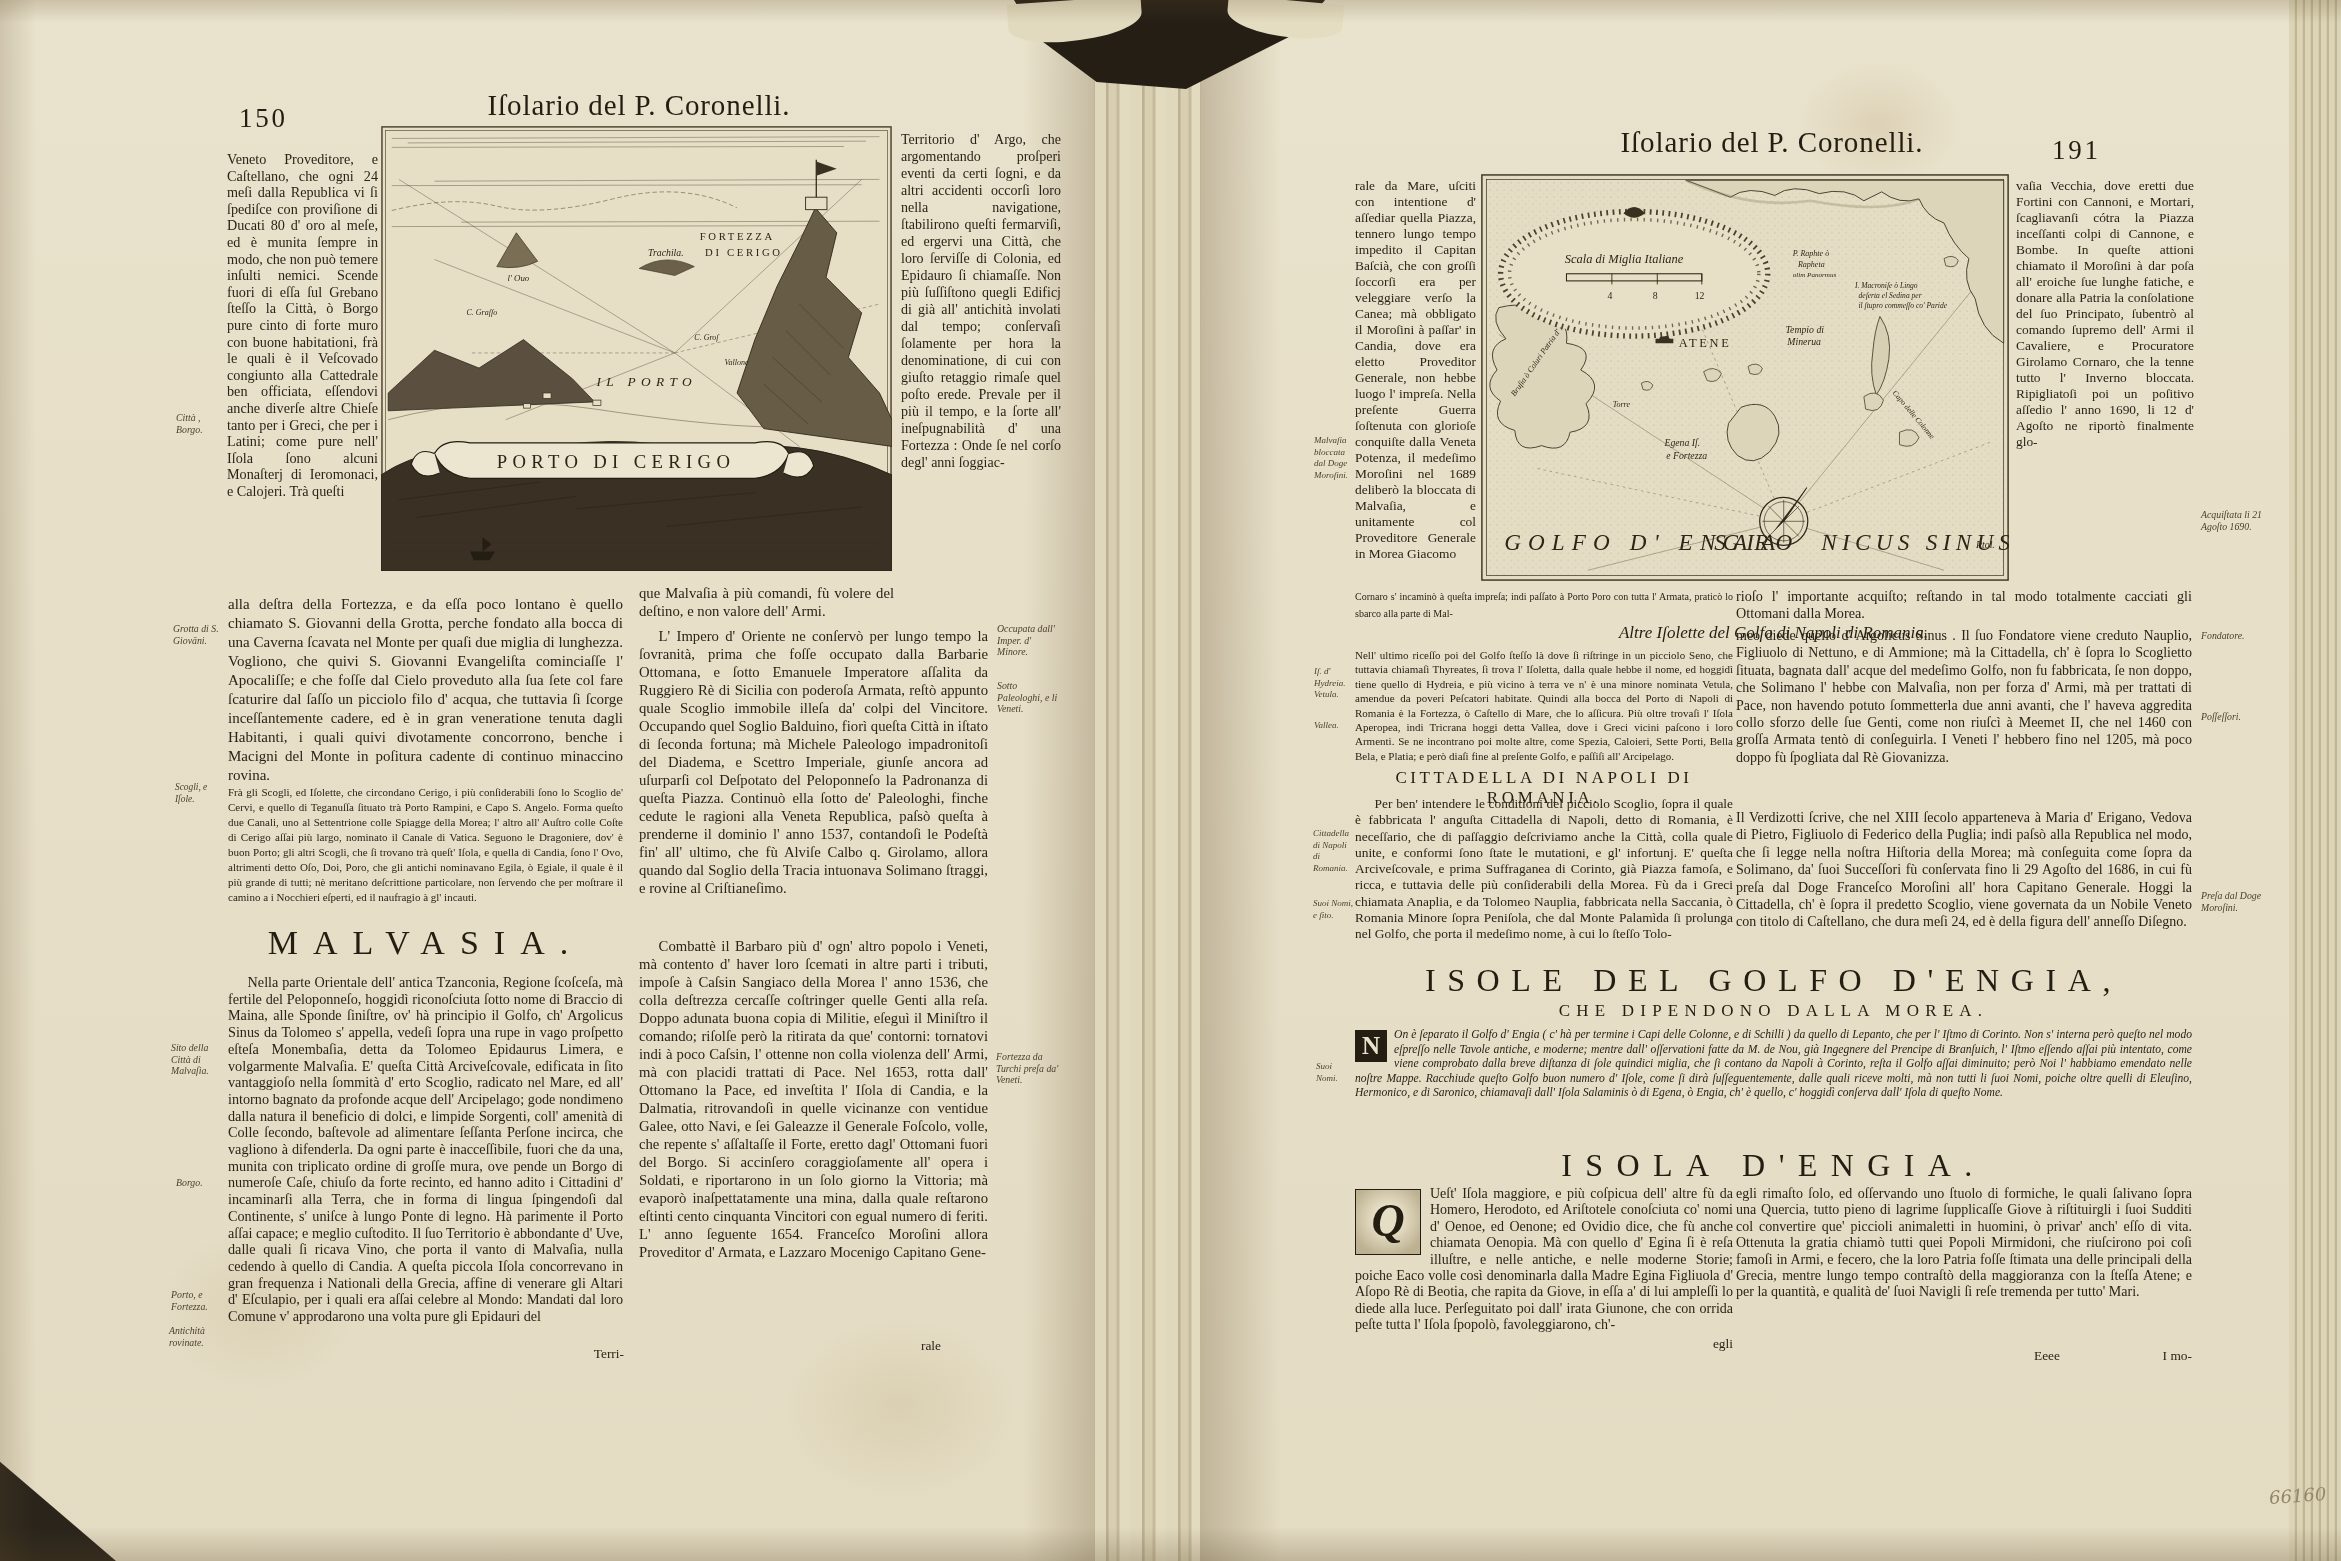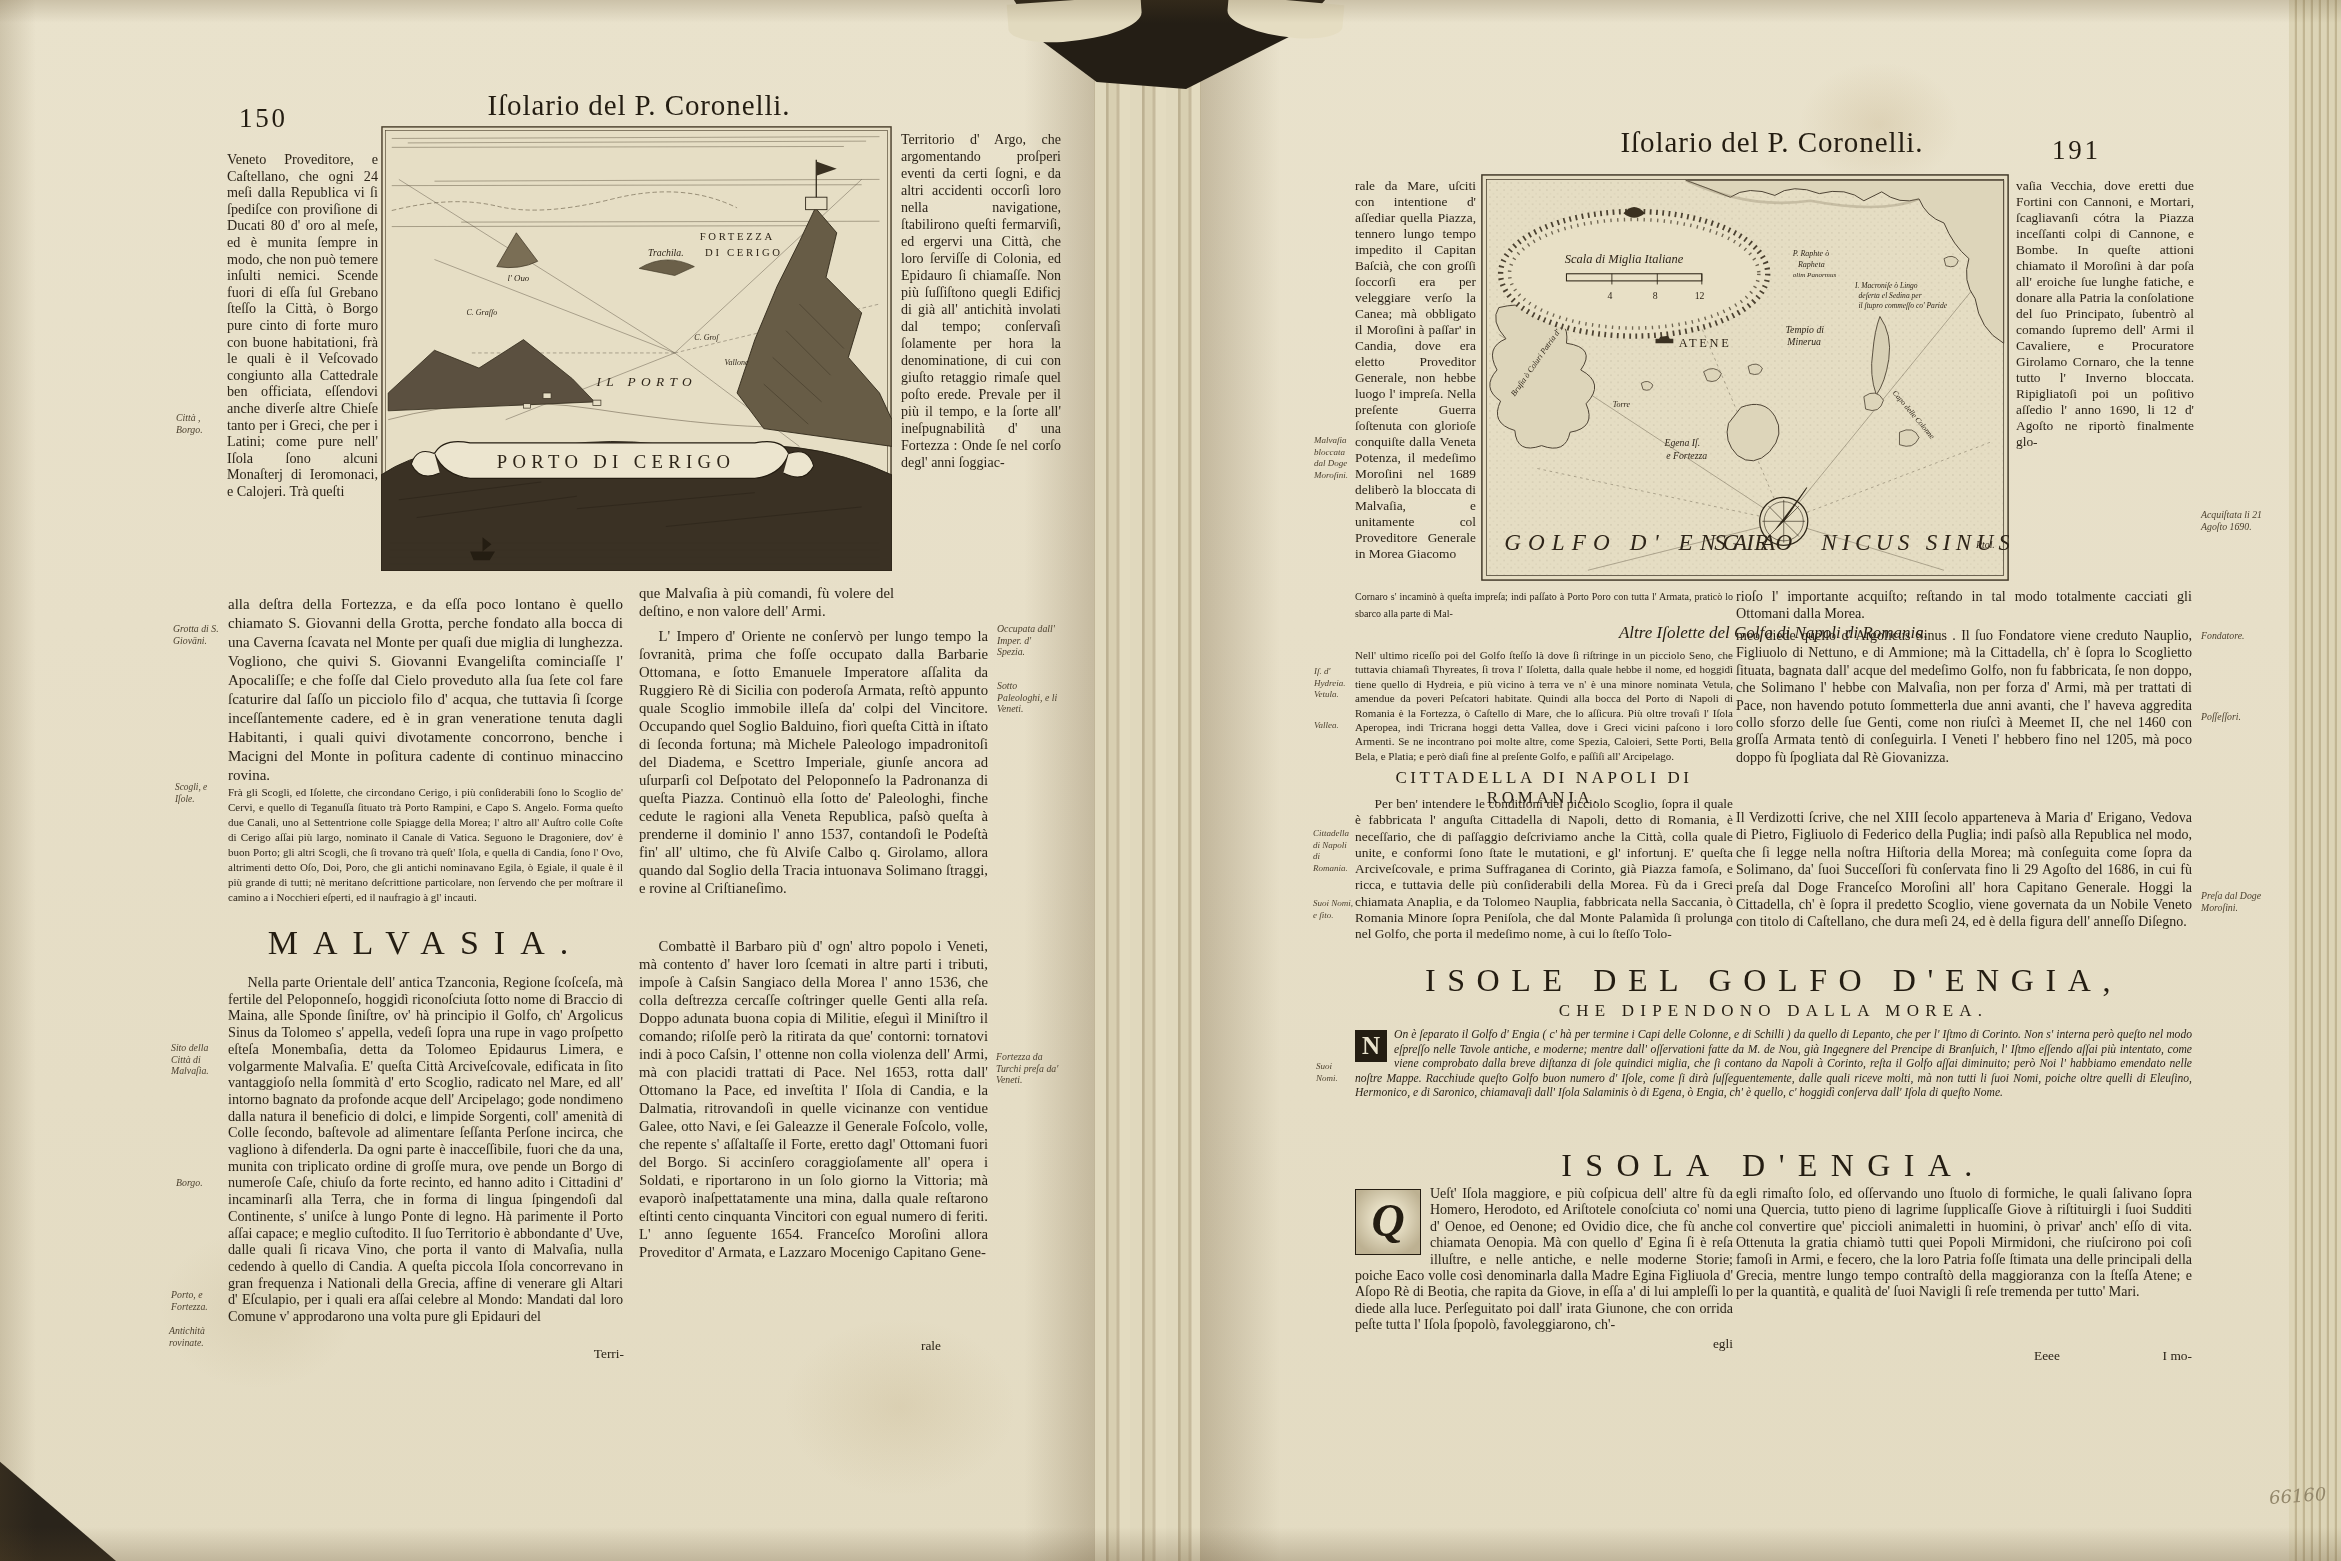--- a/index.html
+++ b/index.html
@@ -149,21 +149,21 @@
   <div class="t body ind clip" style="left:228px;top:974px;width:395px;height:370px;font-size:14.2px;line-height:16.7px;">Nella parte Orientale dell' antica Tzanconia, Regione ſcoſceſa, mà fertile del Peloponneſo, hoggidì riconoſciuta ſotto nome di Braccio di Maina, alle Sponde ſiniſtre, ov' hà principio il Golfo, ch' Argolicus Sinus da Tolomeo s' appella, vedeſi ſopra una rupe in vago proſpetto eſteſa Monembaſia, detta da Tolomeo Epidaurus Limera, e volgarmente Malvaſia. E' queſta Città Arciveſcovale, edificata in ſito vantaggioſo nella ſommità d' erto Scoglio, radicato nel Mare, ed all' intorno bagnato da profonde acque dell' Arcipelago; gode nondimeno dalla natura il beneficio di dolci, e limpide Sorgenti, coll' amenità di Colle ſecondo, baſtevole ad alimentare ſeſſanta Perſone incirca, che vagliono à difenderla. Da ogni parte è inacceſſibile, fuori che da una, munita con triplicato ordine di groſſe mura, ove pende un Borgo di numeroſe Caſe, chiuſo da forte recinto, ed hanno adito i Cittadini d' incaminarſi alla Terra, che in forma di lingua ſpingendoſi dal Continente, s' uniſce à lungo Ponte di legno. Hà parimente il Porto aſſai capace; e meglio cuſtodito. Il ſuo Territorio è abbondante d' Uve, dalle quali ſi ricava Vino, che porta il vanto di Malvaſia, nulla cedendo à quello di Candia. A queſta piccola Iſola concorrevano in gran frequenza i Nationali della Grecia, affine di venerare gli Altari d' Eſculapio, per i quali era aſſai celebre al Mondo: Mandati dal loro Comune v' approdarono una volta pure gli Epidauri del</div>
   <div class="mn" style="left:171px;top:1042px;width:53px;">Sito della Città di Malvaſia.</div>
   <div class="mn" style="left:176px;top:1177px;width:48px;">Borgo.</div>
   <div class="mn" style="left:171px;top:1289px;width:53px;">Porto, e Fortezza.</div>
   <div class="mn" style="left:169px;top:1325px;width:55px;">Antichità rovinate.</div>
   <div class="t catch" style="left:499px;top:1346px;width:125px;text-align:right;">Terri-</div>
 
   <div class="t body clip" style="left:639px;top:584px;width:255px;height:39px;font-size:14.7px;line-height:18px;">que Malvaſia à più comandi, fù volere del deſtino, e non valore dell' Armi.</div>
   <div class="t body ind clip" style="left:639px;top:627px;width:349px;height:306px;font-size:14.7px;line-height:18px;">L' Impero d' Oriente ne conſervò per lungo tempo la ſovranità, prima che foſſe occupato dalla Barbarie Ottomana, e ſotto Emanuele Imperatore aſſalita da Ruggiero Rè di Sicilia con poderoſa Armata, reſtò appunto quale Scoglio immobile illeſa da' colpi del Vincitore. Occupando quel Soglio Balduino, fiorì queſta Città in iſtato di ſeconda fortuna; mà Michele Paleologo impadronitoſi del Diadema, e Scettro Imperiale, giunſe ancora ad uſurparſi col Deſpotato del Peloponneſo la Padronanza di queſta Piazza. Continuò ella ſotto de' Paleologhi, finche cedute le ragioni alla Veneta Republica, paſsò queſta à prenderne il dominio l' anno 1537, contandoſi le Podeſtà fin' all' ultimo, che fù Alviſe Calbo q. Girolamo, allora quando dal Soglio della Tracia intuonava Solimano ſtraggi, e rovine al Criſtianeſimo.</div>
   <div class="t body ind clip" style="left:639px;top:937px;width:349px;height:397px;font-size:14.7px;line-height:18px;">Combattè il Barbaro più d' ogn' altro popolo i Veneti, mà contento d' haver loro ſcemati in altre parti i tributi, impoſe à Caſsin Sangiaco della Morea l' anno 1536, che colla deſtrezza cercaſſe coſtringer quelle Genti alla reſa. Doppo adunata buona copia di Militie, eſeguì il Miniſtro il comando; riſolſe però la ritirata da que' contorni: tornatovi indi à poco Caſsin, l' ottenne non colla violenza dell' Armi, mà con placidi trattati di Pace. Nel 1653, rotta dall' Ottomano la Pace, ed inveſtita l' Iſola di Candia, e la Dalmatia, ritrovandoſi in quelle vicinanze con ventidue Galee, otto Navi, e ſei Galeazze il Generale Foſcolo, volle, che repente s' aſſaltaſſe il Forte, eretto dagl' Ottomani fuori del Borgo. Si accinſero coraggioſamente all' opera i Soldati, e riportarono in un ſolo giorno la Vittoria; mà evaporò inaſpettatamente una mina, dalla quale reſtarono eſtinti cento cinquanta Vincitori con egual numero di feriti. L' anno ſeguente 1654. Franceſco Moroſini allora Proveditor d' Armata, e Lazzaro Mocenigo Capitano Gene-</div>
-  <div class="mn" style="left:997px;top:623px;width:64px;">Occupata dall' Imper. d' Spezia.</div>
+  <div class="mn" style="left:997px;top:623px;width:64px;">Occupata dall' Imper. d' Minore.</div>
   <div class="mn" style="left:997px;top:680px;width:64px;">Sotto Paleologhi, e li Veneti.</div>
   <div class="mn" style="left:996px;top:1051px;width:66px;">Fortezza da Turchi preſa da' Veneti.</div>
   <div class="t catch" style="left:873px;top:1338px;width:116px;text-align:center;">rale</div>
 
   <div class="t hdr" style="left:1601px;top:126px;width:342px;">Iſolario del P. Coronelli.</div>
   <div class="t pagenum" style="left:2052px;top:135px;">191</div>
 
   <svg class="t" style="left:1481px;top:174px;" width="528" height="407" viewBox="0 0 593 457">
     <defs>
       <pattern id="stipple" width="8" height="8" patternUnits="userSpaceOnUse">

